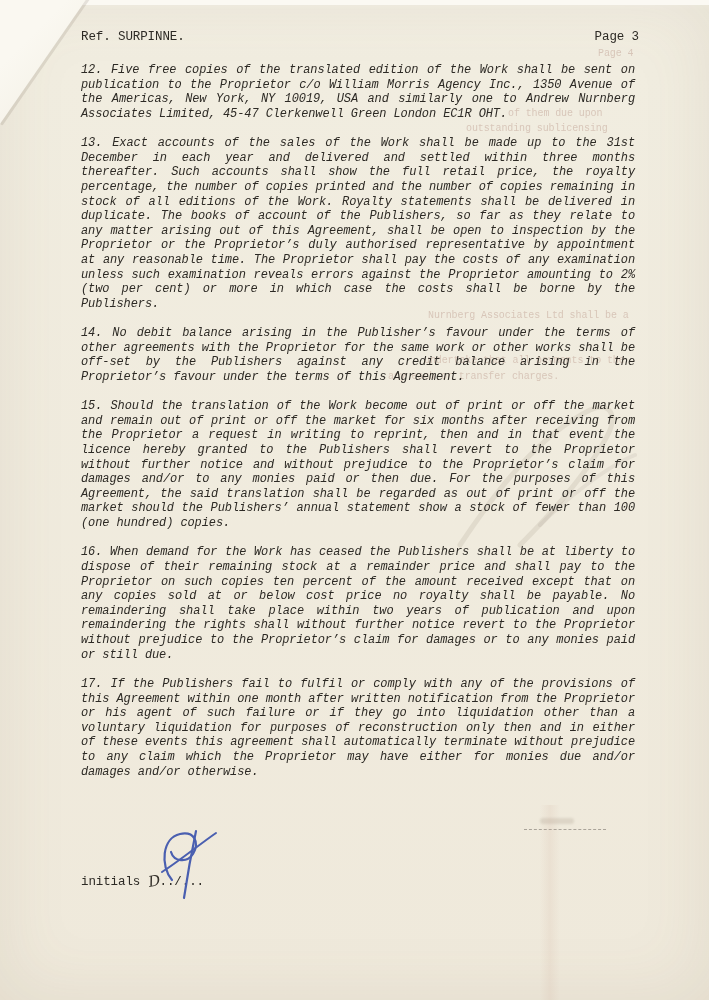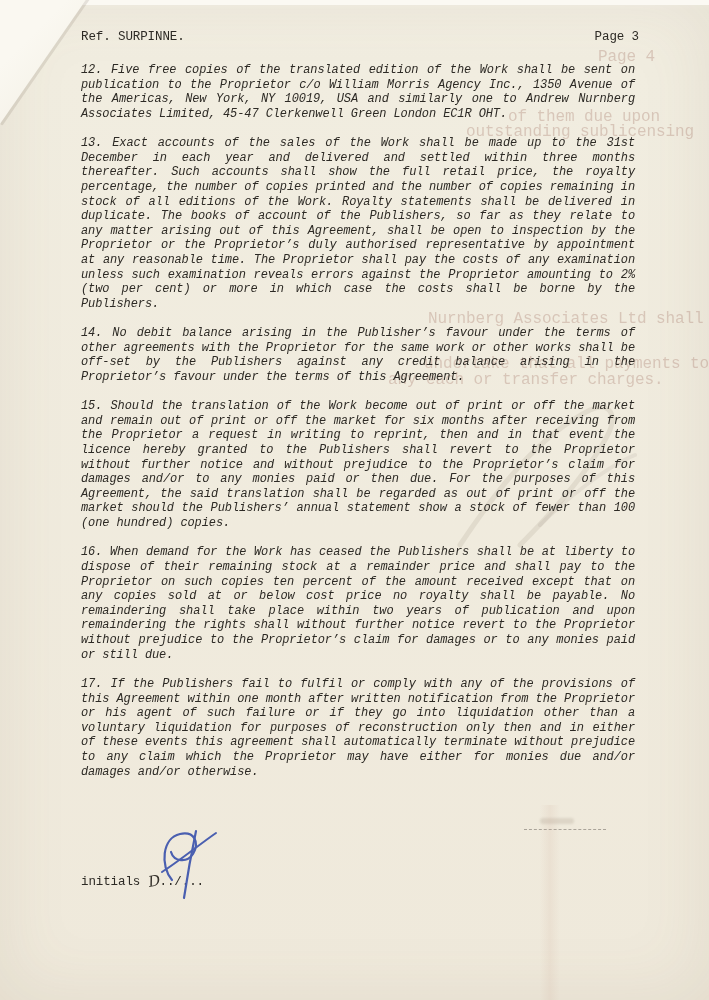--- a/index.html
+++ b/index.html
@@ -52,21 +52,21 @@
     font-style:italic; font-size:15px;
     transform: rotate(-10deg) translateY(1px);
     color:#35312b;
   }
   .signature-svg {
     position:absolute; left:156px; top:828px;
     width:68px; height:84px;
   }
   .ghost {
     position:absolute;
-    font-size:16px; letter-spacing:-0.1px;
+    font-size:10px; letter-spacing:-0.1px;
     color: rgba(158,108,96,0.30);
     filter: blur(0.4px);
     white-space:nowrap;
     pointer-events:none;
   }
   .ghost-swirl {
     position:absolute; left:420px; top:395px;
     width:230px; height:180px; pointer-events:none;
   }
   .dashed-mark {

